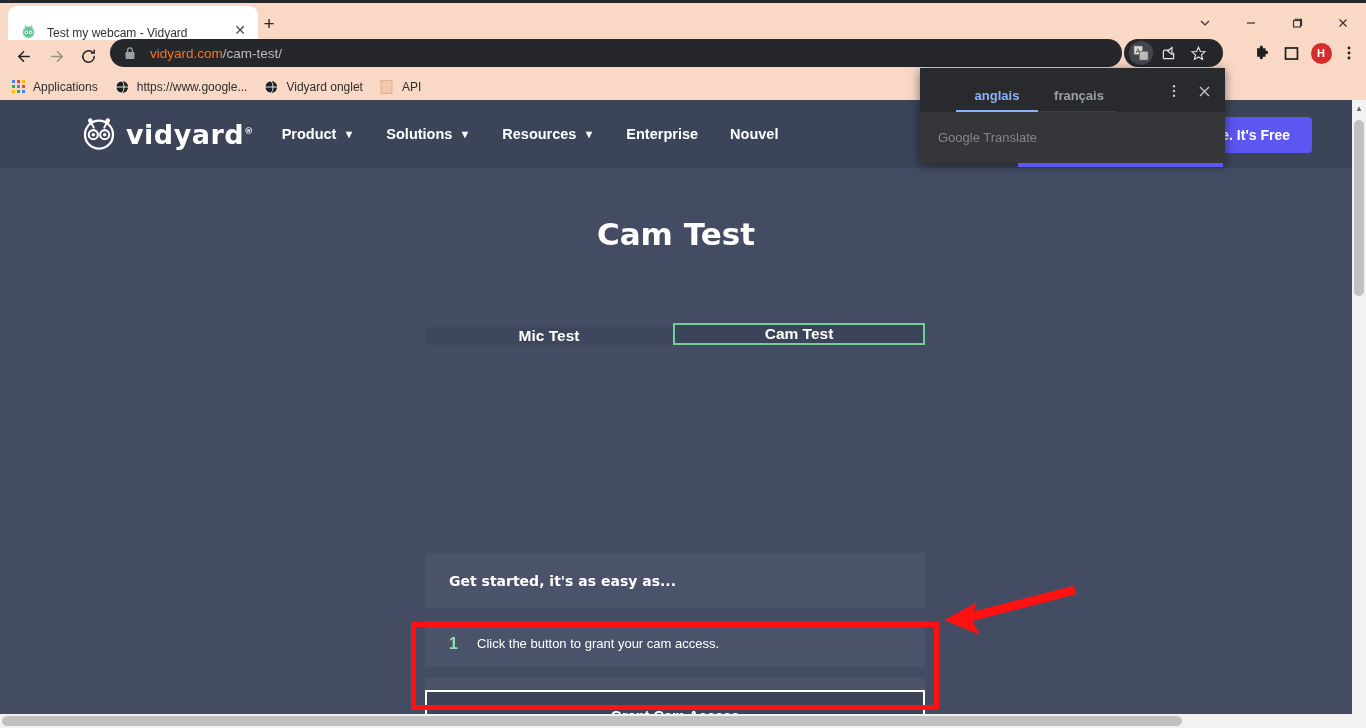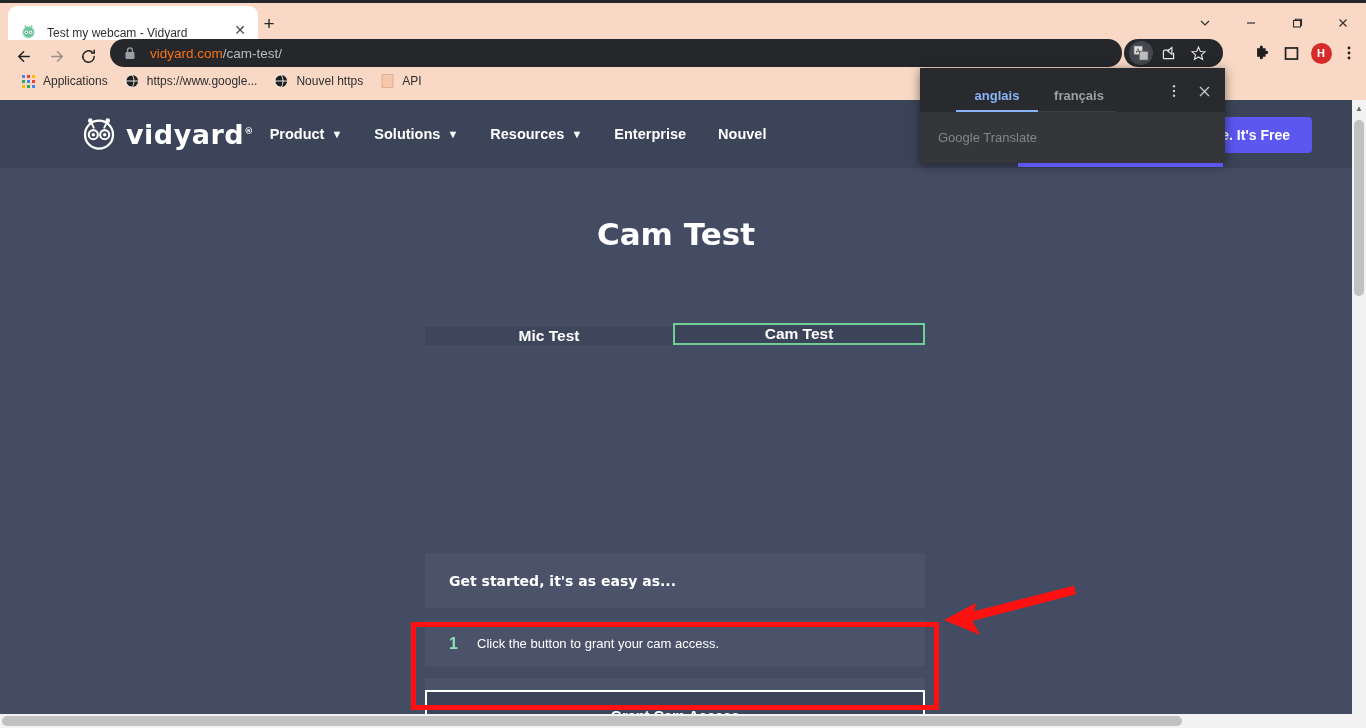--- a/index.html
+++ b/index.html
@@ -73,37 +73,37 @@
   .tbi.hl { background:#43474d; border-radius:50%; width:24px; height:24px; }
   .avatar {
     width: 21px; height: 21px; border-radius: 50%; background: #d62b2b;
     color:#fff; font-size:11px; font-weight:bold; display:flex;
     align-items:center; justify-content:center;
   }
 
   
   .bookmarks {
     position: absolute; top: 73px; left: 0; width: 100%; height: 27px;
-    background: #f9d9c6; display: flex; align-items: flex-start; padding-left: 20px;
+    background: #f9d9c6; display: flex; align-items: center; padding-left: 10px;
   }
   .bm { display: flex; align-items: center; margin-right: 16px; font-size: 12px; color: #2e2e2e; }
   .bm .bmi { width: 16px; height: 16px; margin-right: 7px; display:flex; align-items:center; justify-content:center; }
 
   
   .viewport {
     position: absolute; top: 100px; left: 0; width: 1366px; height: 628px;
     background: #434c63; overflow: hidden;
   }
 
   
   .sitenav {
     position: absolute; top: 0; left: 0; width: 1352px; height: 68px;
     background: #3c4459; display: flex; align-items: center; padding-left: 78px;
   }
-  .logo { display: flex; align-items: center; margin-right: 16px; }
+  .logo { display: flex; align-items: center; margin-right: 28px; }
   .logo-word { color:#fff; font-size:27px; font-weight:bold; letter-spacing:0.5px; margin-left:6px; font-family:"DejaVu Sans", sans-serif; }
   .logo-reg { font-size:9px; vertical-align:super; }
   .navlinks { display: flex; align-items: center; justify-content: space-between; }
   .navlink {
     color: #ffffff; font-size: 14.5px; font-weight: bold; margin-right: 32px;
     display: flex; align-items: center; white-space: nowrap;
   }
   .caret { margin-left: 7px; font-size: 11px; }
   .cta {
     position: absolute; right: 40px; top: 17px; height: 36px;
@@ -335,21 +335,21 @@
       </span>
       <span>https://www.google...</span>
     </div>
     <div class="bm">
       <span class="bmi">
         <svg width="14" height="14" viewBox="0 0 16 16">
             <circle cx="8" cy="8" r="7" fill="#1f1f1f"></circle>
             <path d="M8 1 a7 7 0 0 0 0 14 M1 8 h14 M8 1 c3 3 3 11 0 14" stroke="#fff" stroke-width="1" fill="none"></path>
           </svg>
       </span>
-      <span>Nouvel https</span>
+      <span>Vidyard onglet</span>
     </div>
     <div class="bm">
       <span class="bmi">
         <svg width="13" height="14" viewBox="0 0 13 14">
             <rect x="1" y="0.5" width="11" height="13" fill="#f5c7ab" stroke="#d9a988" stroke-width="0.8"></rect>
           </svg>
       </span>
       <span>API</span>
     </div>
   </div>

